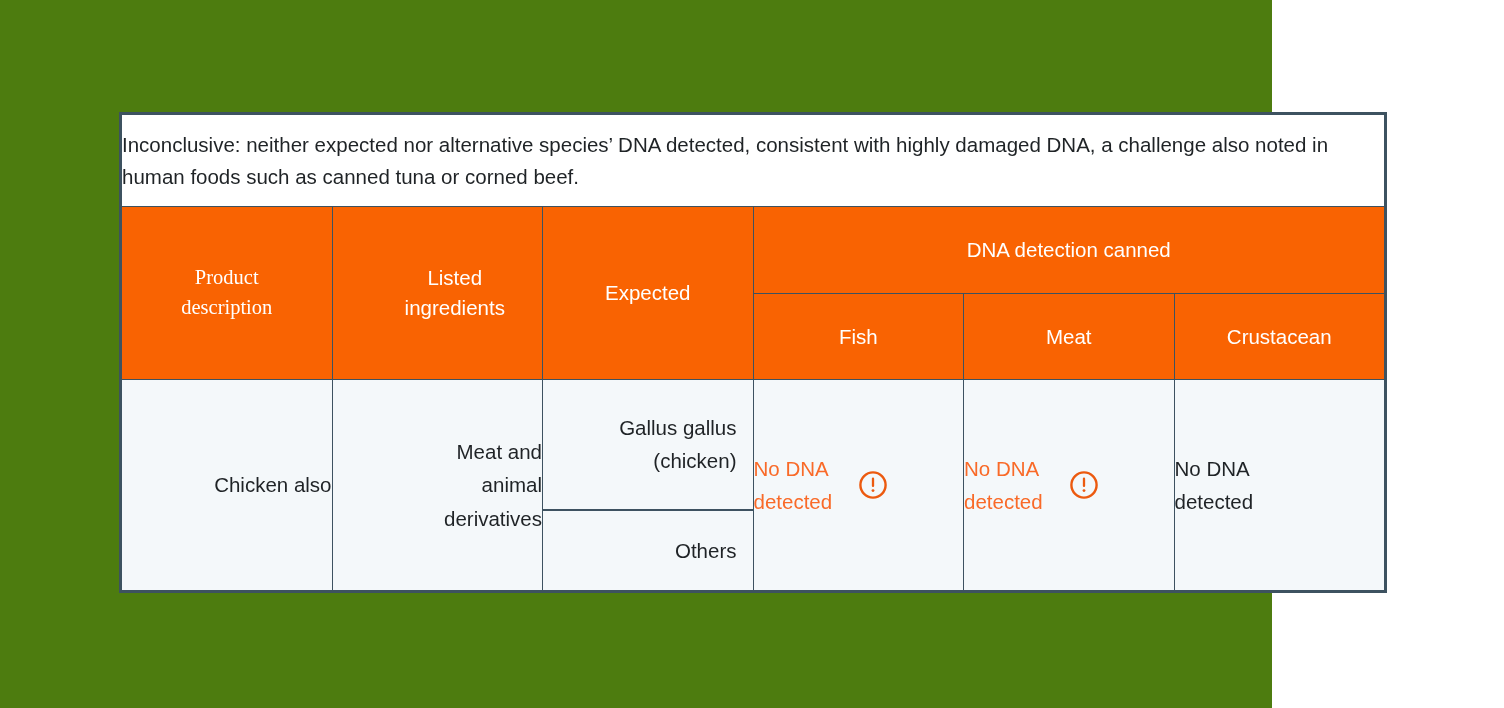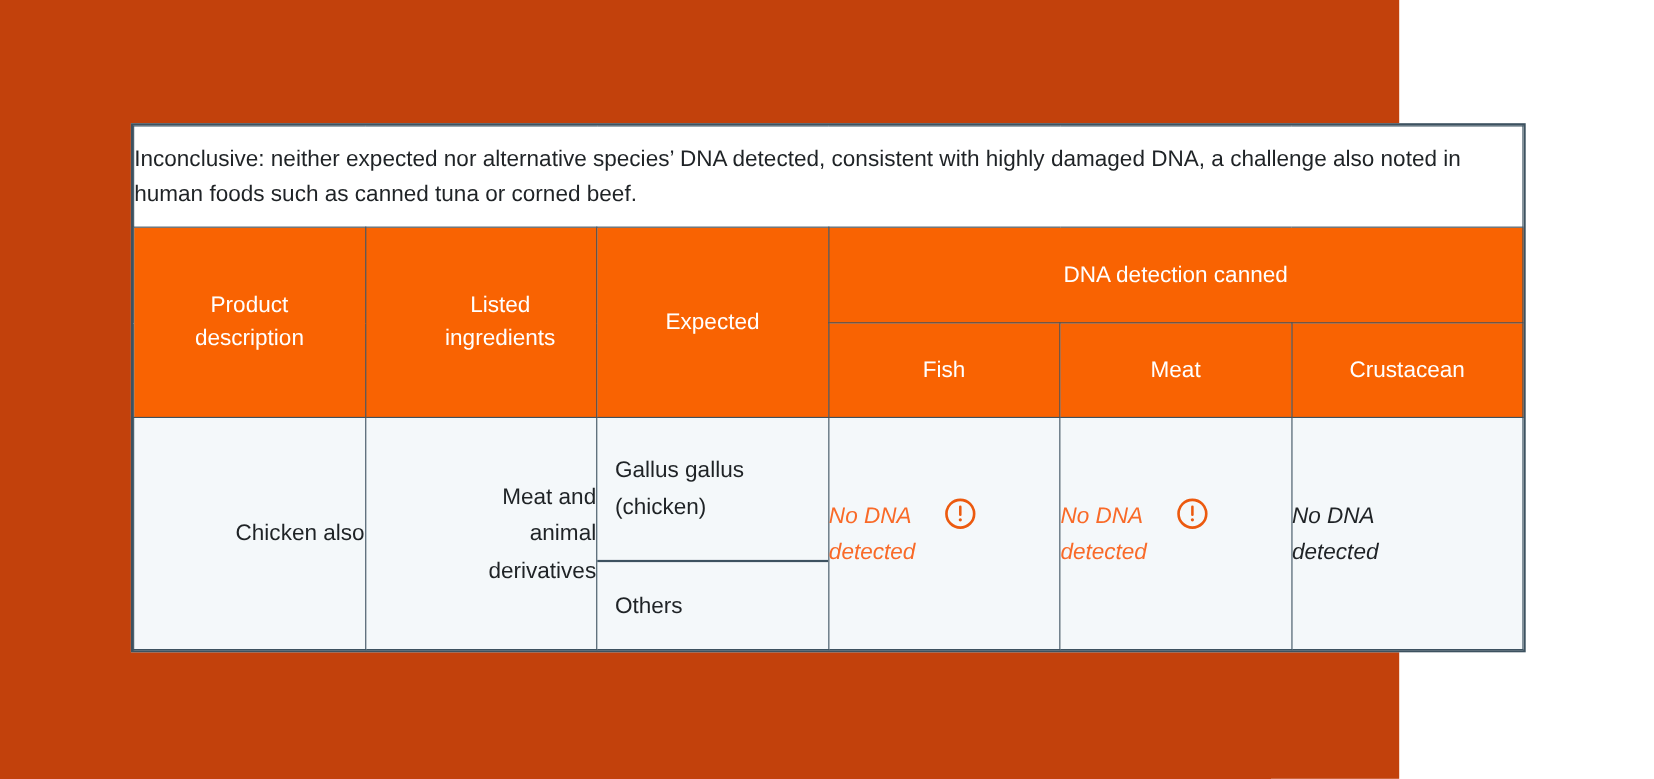--- a/index.html
+++ b/index.html
@@ -11,21 +11,21 @@
     width: 1504px;
     height: 708px;
     font-family: "Liberation Sans", sans-serif;
     overflow: hidden;
   }
 
   .canvas {
     position: relative;
     width: 1272px;
     height: 708px;
-    background: #c2410c;
+    background: #4d7c0f;
   }
 
   
   .table-wrap {
     position: absolute;
     left: 119px;
     top: 112px;
     width: 1268px;
     height: 481px;
     box-sizing: border-box;
@@ -91,42 +91,41 @@
   .nowrap-block { white-space: pre-line; }
 
   
   .result-cell {
     background: #f4f8fa;
     padding: 10px 14px 10px 16px;
     vertical-align: middle;
   }
   .result-inner {
     display: flex;
-    align-items: flex-start;
+    align-items: center;
     gap: 26px;
-    font-style: italic;
   }
   .result-text {
     font-size: 20.5px;
     line-height: 1.62;
     white-space: pre-line;
   }
   .result-text.flagged { color: #f96a28; }
   .result-text.plain   { color: #1f2326; }
 
   .warn-icon {
     flex: 0 0 auto;
     width: 30px;
     height: 30px;
     display: inline-block;
   }
   .warn-icon svg { display: block; }
 
   
-  td.expected-host { padding: 0; vertical-align: top; background: #f4f8fa; }
+  td.expected-host { padding: 0; vertical-align: top; background: #f4f8fa; text-align: right; }
   table.expected-inner {
     width: 100%;
     height: 100%;
     border-collapse: collapse;
     table-layout: fixed;
   }
   table.expected-inner td {
     border: none;
     padding: 10px 16px;
     background: #f4f8fa;
@@ -147,21 +146,21 @@
 
   <div class="table-wrap">
     <table class="species-table">
 
       <tbody>
           <tr>
         <td class="caption-cell" colspan="6">Inconclusive: neither expected nor alternative species’ DNA detected, consistent with highly damaged DNA, a challenge also noted in human foods such as canned tuna or corned beef.</td>
       </tr>
 
       <tr>
-        <td class="hdr nowrap-block" rowspan="2" style="width:228px;">Product
+        <td class="hdr nowrap-block" rowspan="2" style="width:228px;font-family:Liberation Serif, serif;">Product
 description</td>
         <td class="hdr nowrap-block" rowspan="2" style="width:208px;padding-left:35px;">Listed
 ingredients</td>
         <td class="hdr hdr-expected" rowspan="2" style="width:207px;">Expected</td>
         <td class="hdr hdr-group" colspan="3" style="height:86px;">DNA detection canned</td>
       </tr>
 
       <tr>
         <td class="hdr" style="width:206px;height:85px;">Fish</td>
         <td class="hdr" style="width:207px;">Meat</td>

